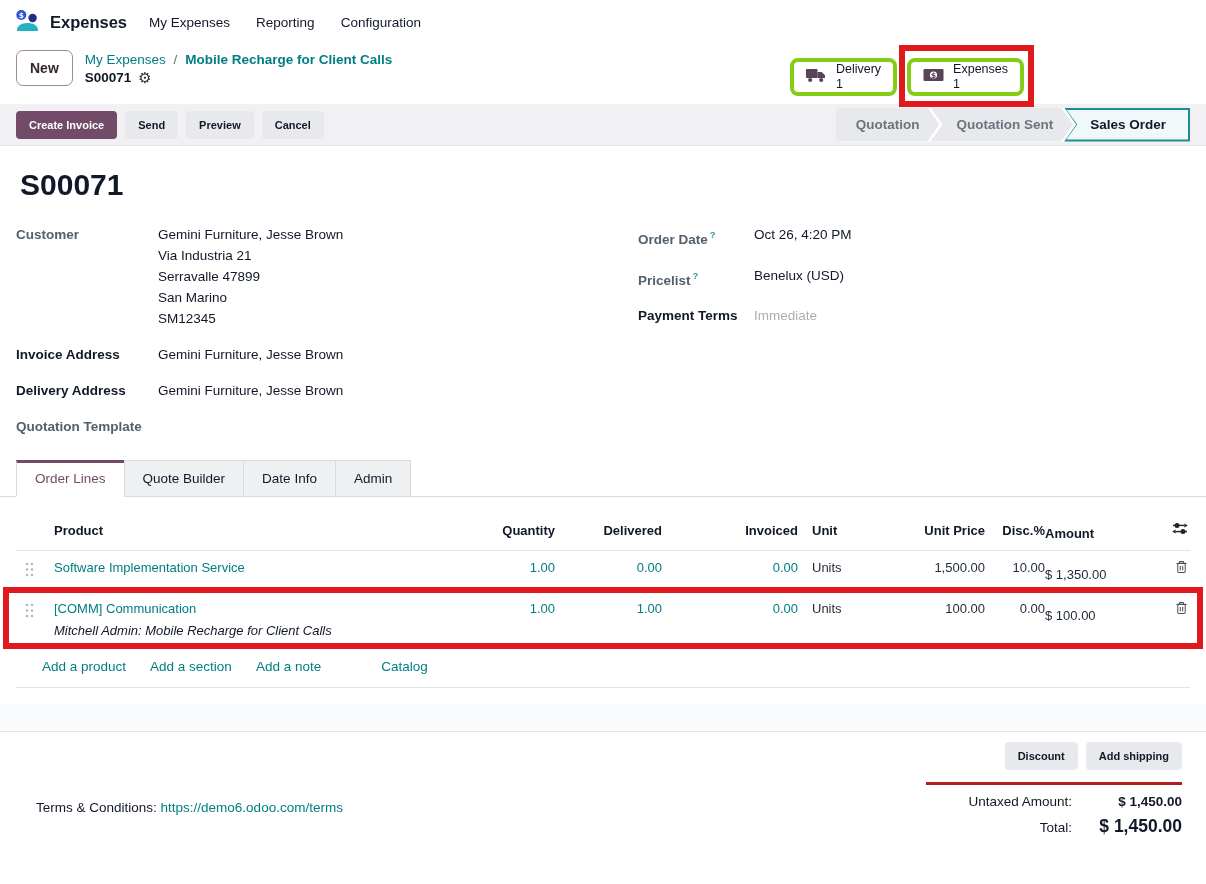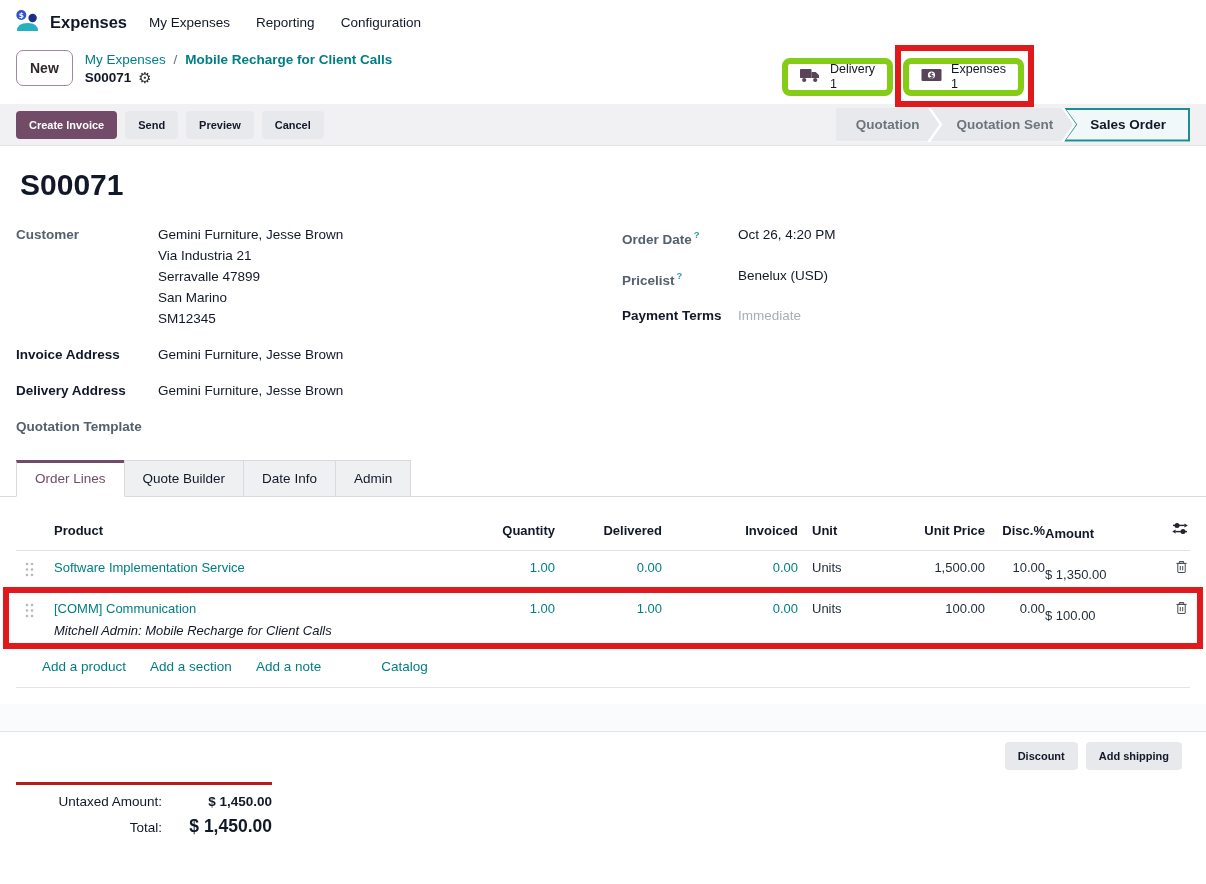--- a/index.html
+++ b/index.html
@@ -19,21 +19,21 @@
     font-size:14px; font-weight:600; color:#33272e; cursor:pointer; }
   .breadcrumb { font-size:13.5px; padding-top:2px; }
   .bc-line1 { color:#017e84; }
   .bc-line1 .bc-link { cursor:pointer; }
   .bc-line1 .bc-sep { color:#5f737a; margin:0 4px; }
   .bc-line1 .bc-current { font-weight:600; }
   .bc-line2 { display:flex; align-items:center; gap:7px; margin-top:3px; color:#111827; font-weight:600; font-size:13.5px; }
   .gear { font-size:15px; color:#2f3338; cursor:pointer; line-height:1; }
 
   .stat-area { display:flex; gap:10px; margin-right:166px; margin-top:8px; }
-  .stat-btn { display:flex; align-items:center; gap:9px; background:#fff; border:6px solid #84cc16;
+  .stat-btn { display:flex; align-items:center; gap:9px; background:#fff; border:4px solid #84cc16;
     border-radius:8px; padding:2px 12px; height:38px; cursor:pointer; }
   .stat-text { display:flex; flex-direction:column; line-height:1.2; font-size:12.5px; color:#111827; }
   .stat-label { font-weight:500; }
   .stat-wrap { position:relative; }
   .annot-stat { position:absolute; top:-13px; bottom:-11px; left:-8px; right:-10px;
     border:6px solid #e0191d; pointer-events:none; z-index:20; }
 
   
   .status-row { display:flex; justify-content:space-between; align-items:center; background:#f1f1f4;
     padding:6px 16px; height:42px; border-bottom:1px solid #e2e4e8; }
@@ -51,21 +51,21 @@
   .step.active { background:#1d8d93; color:#111827; font-weight:700; padding-right:24px;
     clip-path:polygon(0 0, 100% 0, 100% 100%, 0 100%, 12px 50%); }
   .step.active .step-inner { position:absolute; inset:2px 2px 2px 2px; background:#f0f8f9;
     clip-path:polygon(0 0, 100% 0, 100% 100%, 0 100%, 11px 50%); }
   .step span.step-txt { position:relative; z-index:2; }
 
   
   .sheet { padding:10px 16px 0 16px; background:#fff; }
   .sheet-title { font-size:30px; font-weight:700; color:#111827; margin:12px 0 22px 4px; }
 
-  .fields { display:flex; }
+  .fields { display:flex;gap:16px; }
   .fields-left { width:586px; }
   .fields-right { flex:1; padding-left:20px; }
   .frow { display:flex; font-size:13.5px; margin-bottom:15px; line-height:21px; }
   .flabel { width:142px; font-weight:700; color:#111827; flex-shrink:0; }
   .flabel.muted { color:#54606c; }
   .fields-right .flabel { width:116px; }
   .fvalue { color:#111827; }
   .link { color:#017e84; cursor:pointer; }
   .addr div { color:#111827; }
   .placeholder { color:#a9aeb5; }
@@ -374,20 +374,24 @@
   </div>
 
   <div class="empty-band"></div>
 
   <div class="post-table-btns">
     <button class="btn">Discount</button>
     <button class="btn">Add shipping</button>
   </div>
 
   <div class="bottom-row">
+    <div class="terms">
+      <span>Terms &amp; Conditions:</span>
+      <span class="link">https://demo6.odoo.com/terms</span>
+    </div>
     <div class="summary">
       <div class="srow">
         <span class="slabel">Untaxed Amount:</span>
         <span class="sval">$ 1,450.00</span>
       </div>
       <div class="srow">
         <span class="slabel">Total:</span>
         <span class="sval big">$ 1,450.00</span>
       </div>
     </div>

